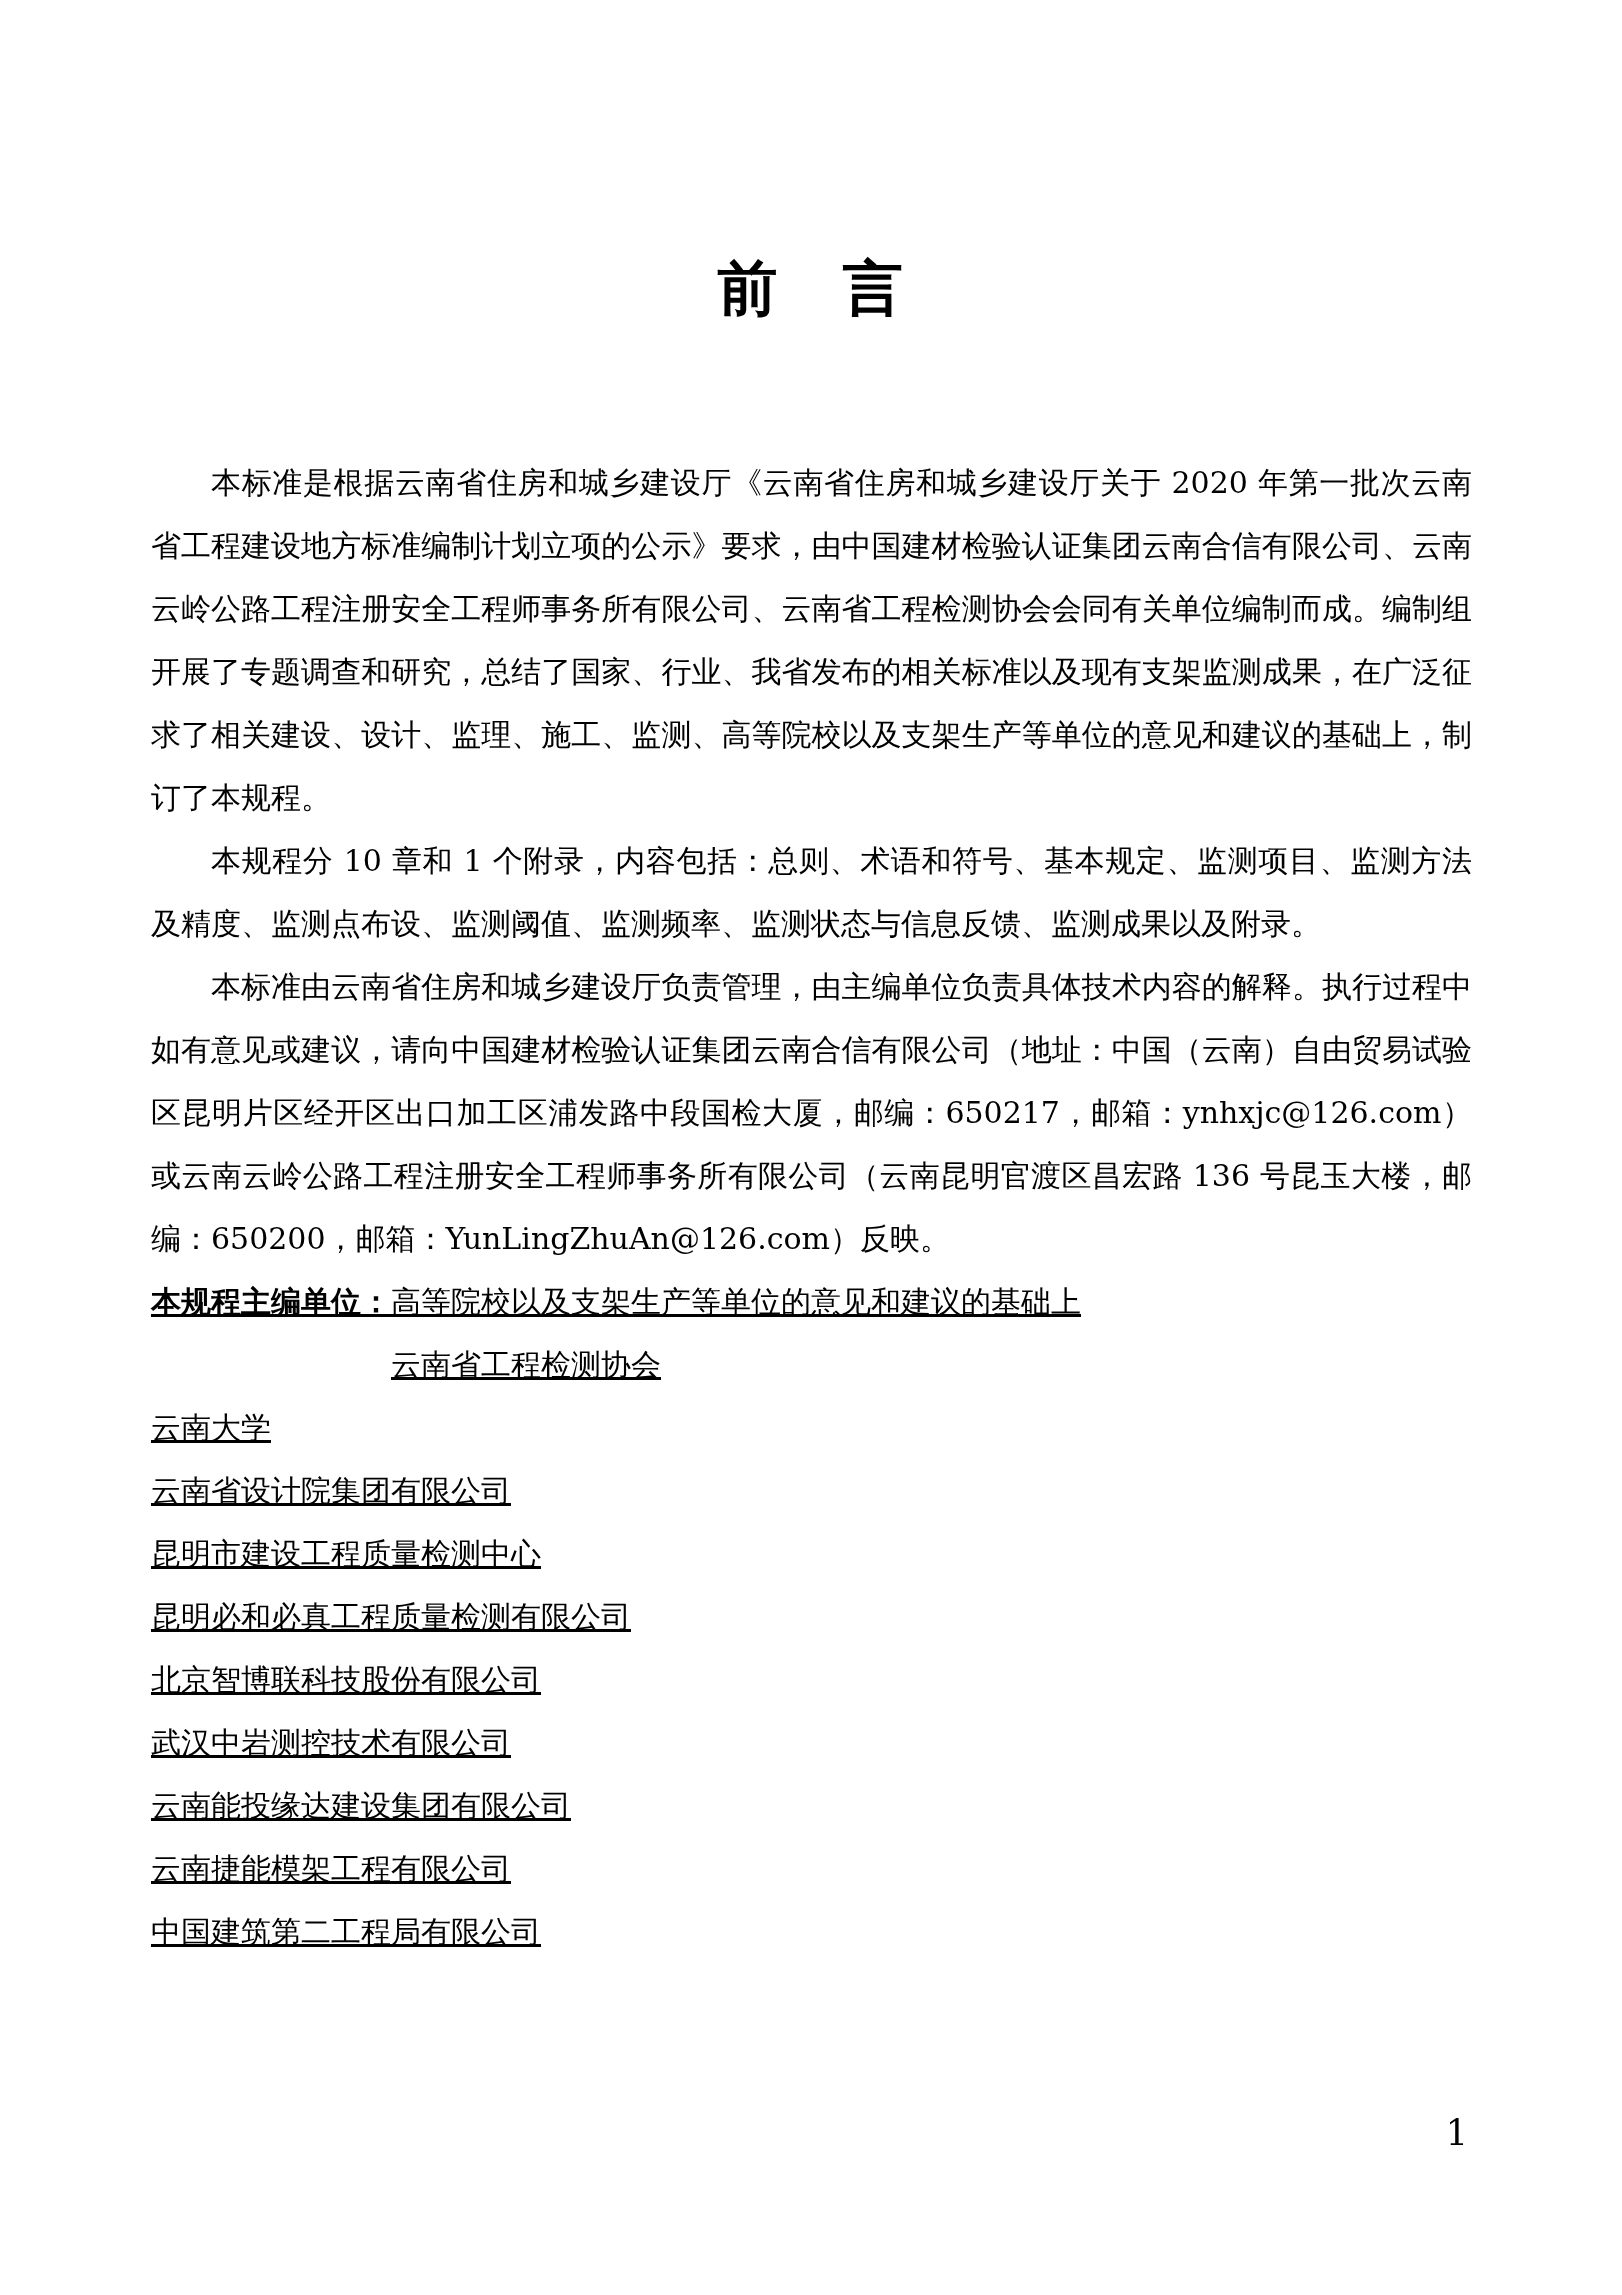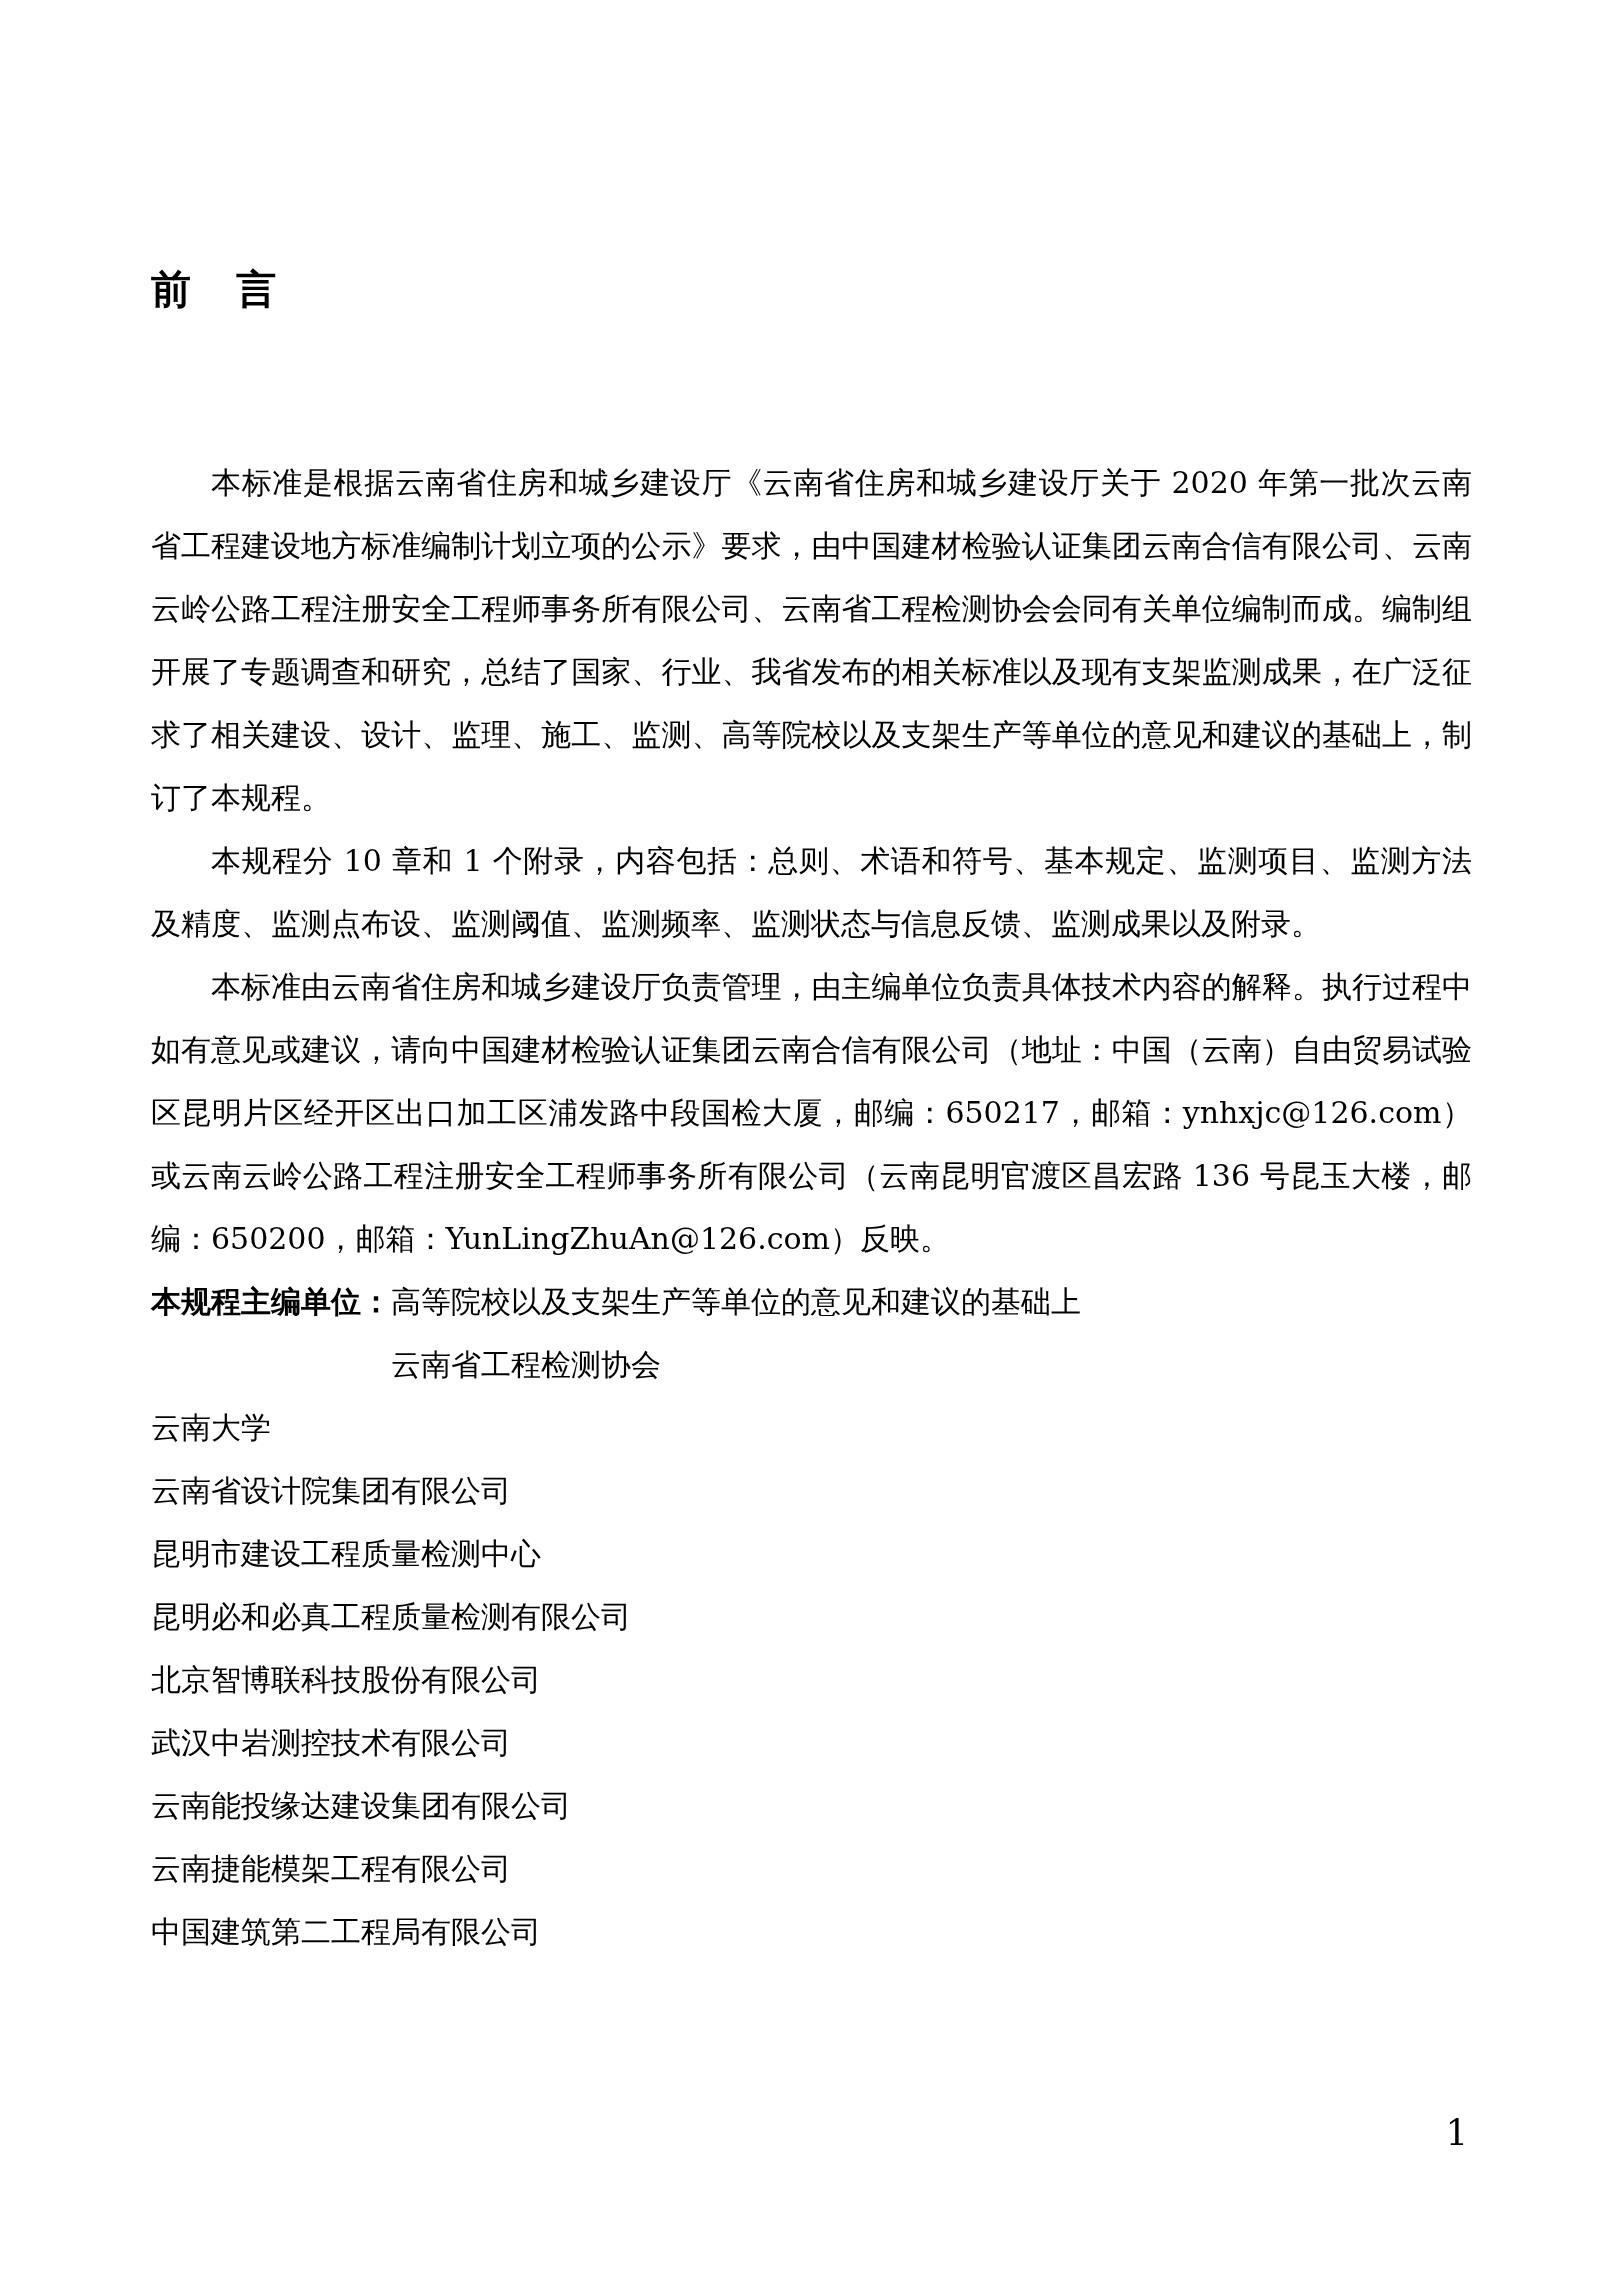--- a/index.html
+++ b/index.html
@@ -17,42 +17,43 @@
     overflow: hidden;
   }
   .content {
     position: absolute;
     left: 151px;
     top: 0;
     width: 1321px;
   }
   .doc-title {
     margin: 253px 0 0 0;
-    text-align: left;
-    font-size: 40px;
+    text-align: center;
+    font-size: 60px;
     line-height: 71px;
     font-weight: bold;
     font-family: "DejaVu Serif", "Liberation Serif", serif;
     letter-spacing: 2.6px;
   }
   .doc-body {
     margin-top: 127px;
     font-size: 30px;
     line-height: 63px;
     text-align: justify;
     text-align-last: left;
   }
   p.para {
     margin: 0;
     text-indent: 2em;
   }
   .unit-block {
     display: grid;
     grid-template-columns: max-content 1fr;
     text-align: left;
+    text-decoration: underline;
   }
   .unit-label {
     grid-column: 1;
     grid-row: 1;
     font-family: "DejaVu Sans", "Liberation Sans", sans-serif;
     font-weight: bold;
     white-space: nowrap;
     line-height: 63px;
   }
   .unit-list {

